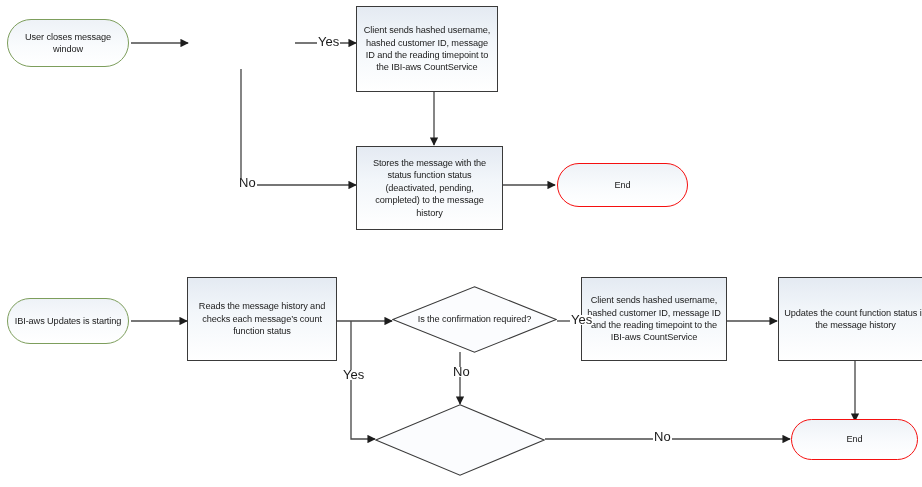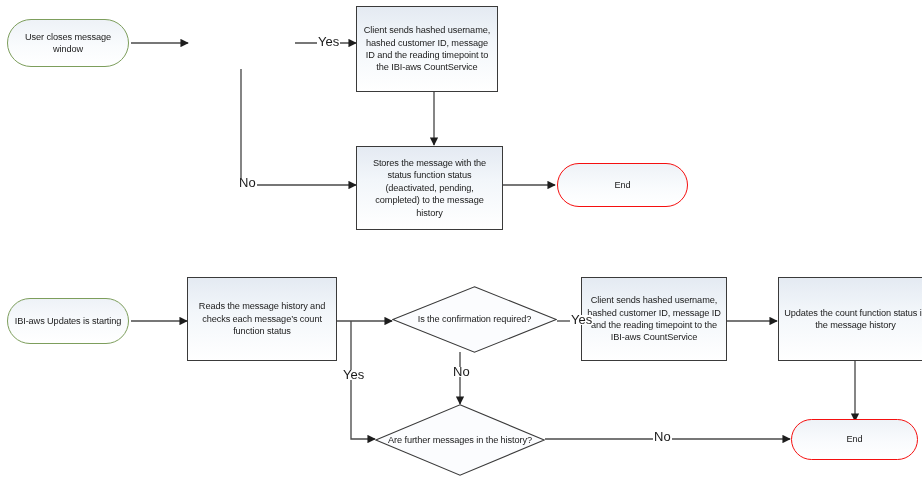--- a/index.html
+++ b/index.html
@@ -157,21 +157,20 @@
   </div>
 
   <div class="node process" style="left:778px; top:277px; width:155px; height:84px;">
     <span class="label">Updates the count function status in the message history</span>
   </div>
 
   <div class="node decision" style="left:375px; top:404px; width:170px; height:72px;">
     <svg class="diamond-svg" viewBox="0 0 170 72" preserveAspectRatio="none">
       <polygon points="85,0.8 169.2,36 85,71.2 0.8,36" fill="#fbfcfe" stroke="#3a3a3a" stroke-width="1.1"></polygon>
     </svg>
-    <span class="label" style="width:152px;">Are further messages in the history?</span>
   </div>
 
   <div class="node term-end" style="left:791px; top:419px; width:127px; height:41px;">
     <span class="label">End</span>
   </div>
 
   <div class="edge-label" style="left:342px; top:370px;">Yes</div>
   <div class="edge-label" style="left:570px; top:315px;">Yes</div>
   <div class="edge-label" style="left:452px; top:367px;">No</div>
   <div class="edge-label" style="left:653px; top:432px;">No</div>

